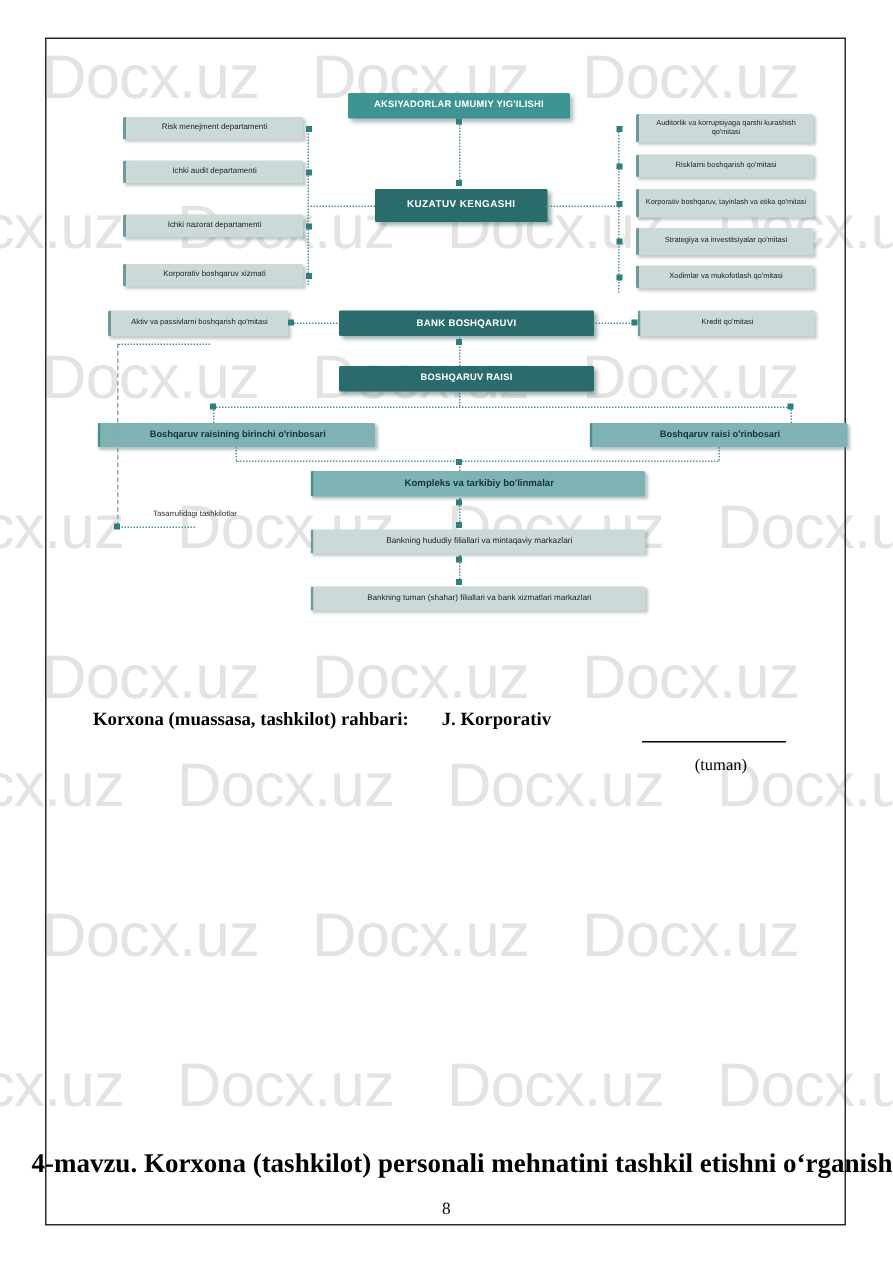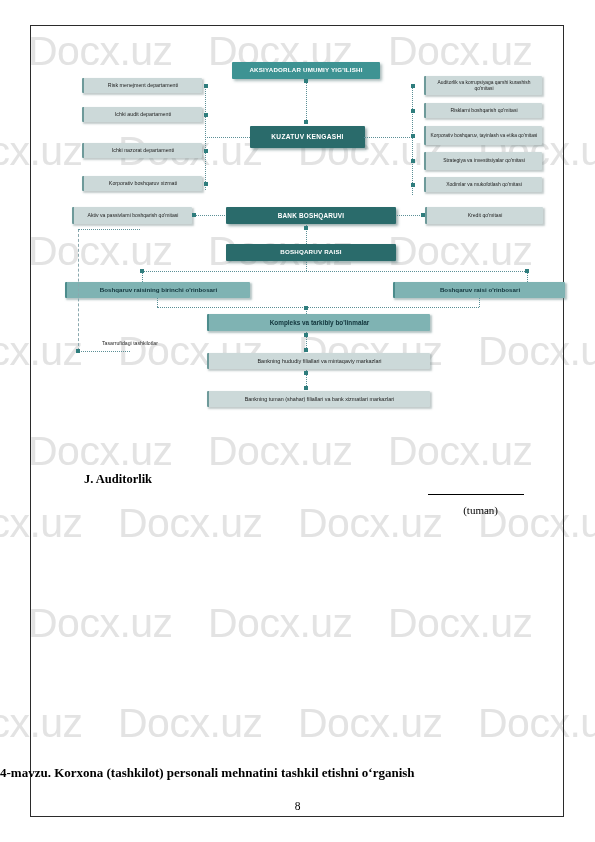--- a/index.html
+++ b/index.html
@@ -158,23 +158,23 @@
     top: 32px;
     font-size: 11px;
     color: #000;
     font-family: "Liberation Serif", serif;
   }
 
   #bottom-title {
     position: absolute;
     left: 0; right: 0;
     top: 765px;
-    text-align: left;
+    text-align: right;
     font-family: "Liberation Serif", serif;
-    font-size: 13px;
+    font-size: 18px;
     font-weight: bold;
     color: #000;
     z-index: 3;
   }
   #page-number {
     position: absolute;
     left: 0; right: 0;
     top: 800px;
     text-align: center;
     font-family: "Liberation Serif", serif;
@@ -363,20 +363,21 @@
   <div class="conn conn-h" style="left:78px; top:351px; width:52px;"></div>
   <div class="sq" style="left:76px; top:349px;"></div>
 
   <div class="leaf-label" style="left:100px; top:340px; width:60px;">
     <span>Tasarrufidagi tashkilotlar</span>
   </div>
 </div>
 
 <div id="sig-block">
   <div id="sig-line-row">
-    <span id="sig-name">J. Auditorlik</span>
+    <span id="sig-leader">Korxona (muassasa, tashkilot)  rahbari:</span>
+    <span id="sig-name">J. Korporativ</span>
   </div>
   <div id="sig-rule"></div>
   <div id="sig-imzo">(tuman)</div>
 </div>
 
 <div id="bottom-title">4-mavzu. Korxona (tashkilot) personali mehnatini tashkil etishni o‘rganish</div>
 <div id="page-number">8</div>
 
 </body></html>

